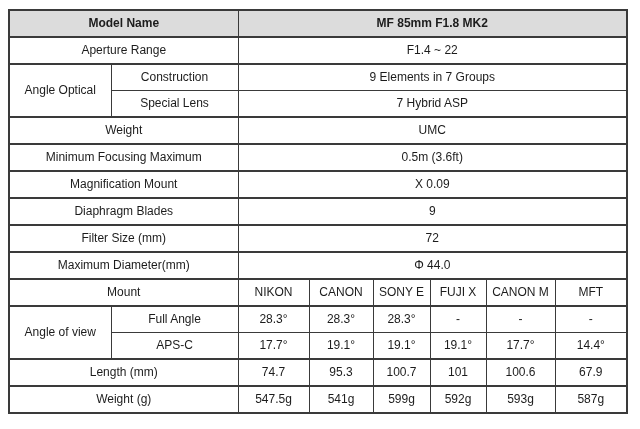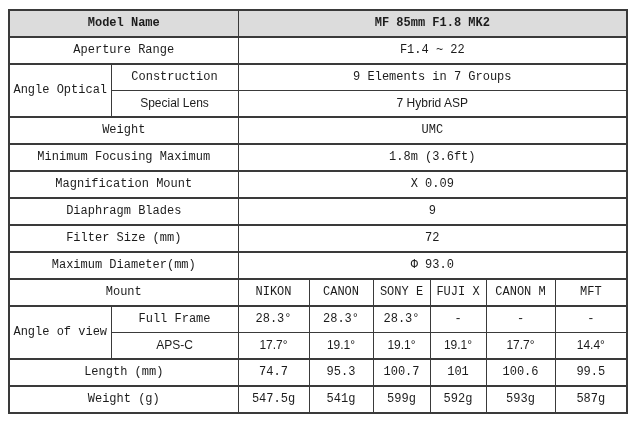--- a/index.html
+++ b/index.html
@@ -33,21 +33,21 @@
     border: 1px solid #3a3a3a;
     text-align: center;
     vertical-align: middle;
     padding: 0 2px;
     height: 25px;
     font-size: 12px;
     line-height: 1.1;
     overflow: hidden;
     white-space: nowrap;
   }
-  tr.major > td { border-top-width: 2px; font-family: Liberation Mono, monospace; }
+  tr.major > td { border-top-width: 2px; }
   td.hdr {
     background: #dcdcdc;
     font-weight: bold;
   }
   td.mount-col { font-size: 10px; }
   td.num { font-size: 10.5px; }
 </style>
 </head>
 <body>
 
@@ -81,50 +81,50 @@
         <tr>
           <td>Special Lens</td>
           <td colspan="6">7 Hybrid ASP</td>
         </tr>
         <tr class="major">
           <td colspan="2">Weight</td>
           <td colspan="6">UMC</td>
         </tr>
         <tr class="major">
           <td colspan="2">Minimum Focusing Maximum</td>
-          <td colspan="6">1.8m (3.6ft)</td>
+          <td colspan="6">0.5m (3.6ft)</td>
         </tr>
         <tr class="major">
           <td colspan="2">Magnification Mount</td>
           <td colspan="6">X 0.09</td>
         </tr>
         <tr class="major">
           <td colspan="2">Diaphragm Blades</td>
           <td colspan="6">9</td>
         </tr>
         <tr class="major">
           <td colspan="2">Filter Size (mm)</td>
           <td colspan="6">72</td>
         </tr>
         <tr class="major">
           <td colspan="2">Maximum Diameter(mm)</td>
-          <td colspan="6">Φ 93.0</td>
+          <td colspan="6">Φ 44.0</td>
         </tr>
         <tr class="major">
           <td colspan="2">Mount</td>
           <td class="mount-col">NIKON</td>
           <td class="mount-col">CANON</td>
           <td class="mount-col">SONY E</td>
           <td class="mount-col">FUJI X</td>
           <td class="mount-col">CANON M</td>
           <td class="mount-col">MFT</td>
         </tr>
         <tr class="major">
           <td rowspan="2">Angle of view</td>
-          <td>Full Frame</td>
+          <td>Full Angle</td>
           <td class="num">28.3°</td>
           <td class="num">28.3°</td>
           <td class="num">28.3°</td>
           <td class="num">-</td>
           <td class="num">-</td>
           <td class="num">-</td>
         </tr>
         <tr>
           <td>APS-C</td>
           <td class="num">17.7°</td>
@@ -134,21 +134,21 @@
           <td class="num">17.7°</td>
           <td class="num">14.4°</td>
         </tr>
         <tr class="major">
           <td colspan="2">Length (mm)</td>
           <td class="num">74.7</td>
           <td class="num">95.3</td>
           <td class="num">100.7</td>
           <td class="num">101</td>
           <td class="num">100.6</td>
-          <td class="num">99.5</td>
+          <td class="num">67.9</td>
         </tr>
         <tr class="major">
           <td colspan="2">Weight (g)</td>
           <td class="num">547.5g</td>
           <td class="num">541g</td>
           <td class="num">599g</td>
           <td class="num">592g</td>
           <td class="num">593g</td>
           <td class="num">587g</td>
         </tr>

